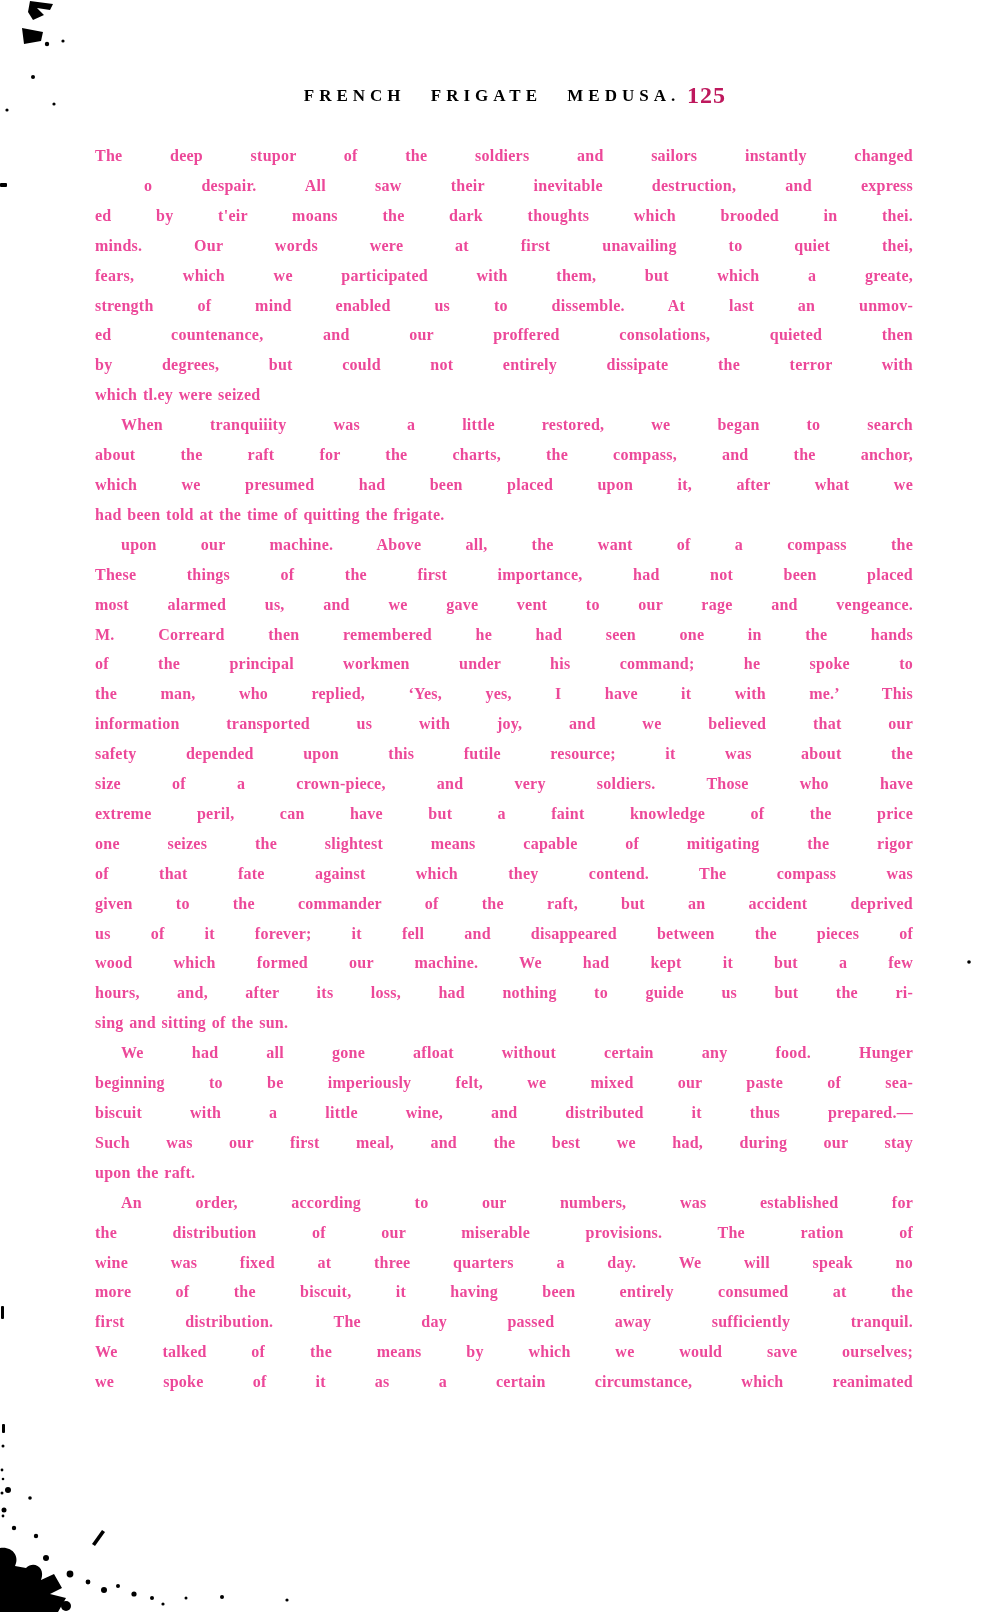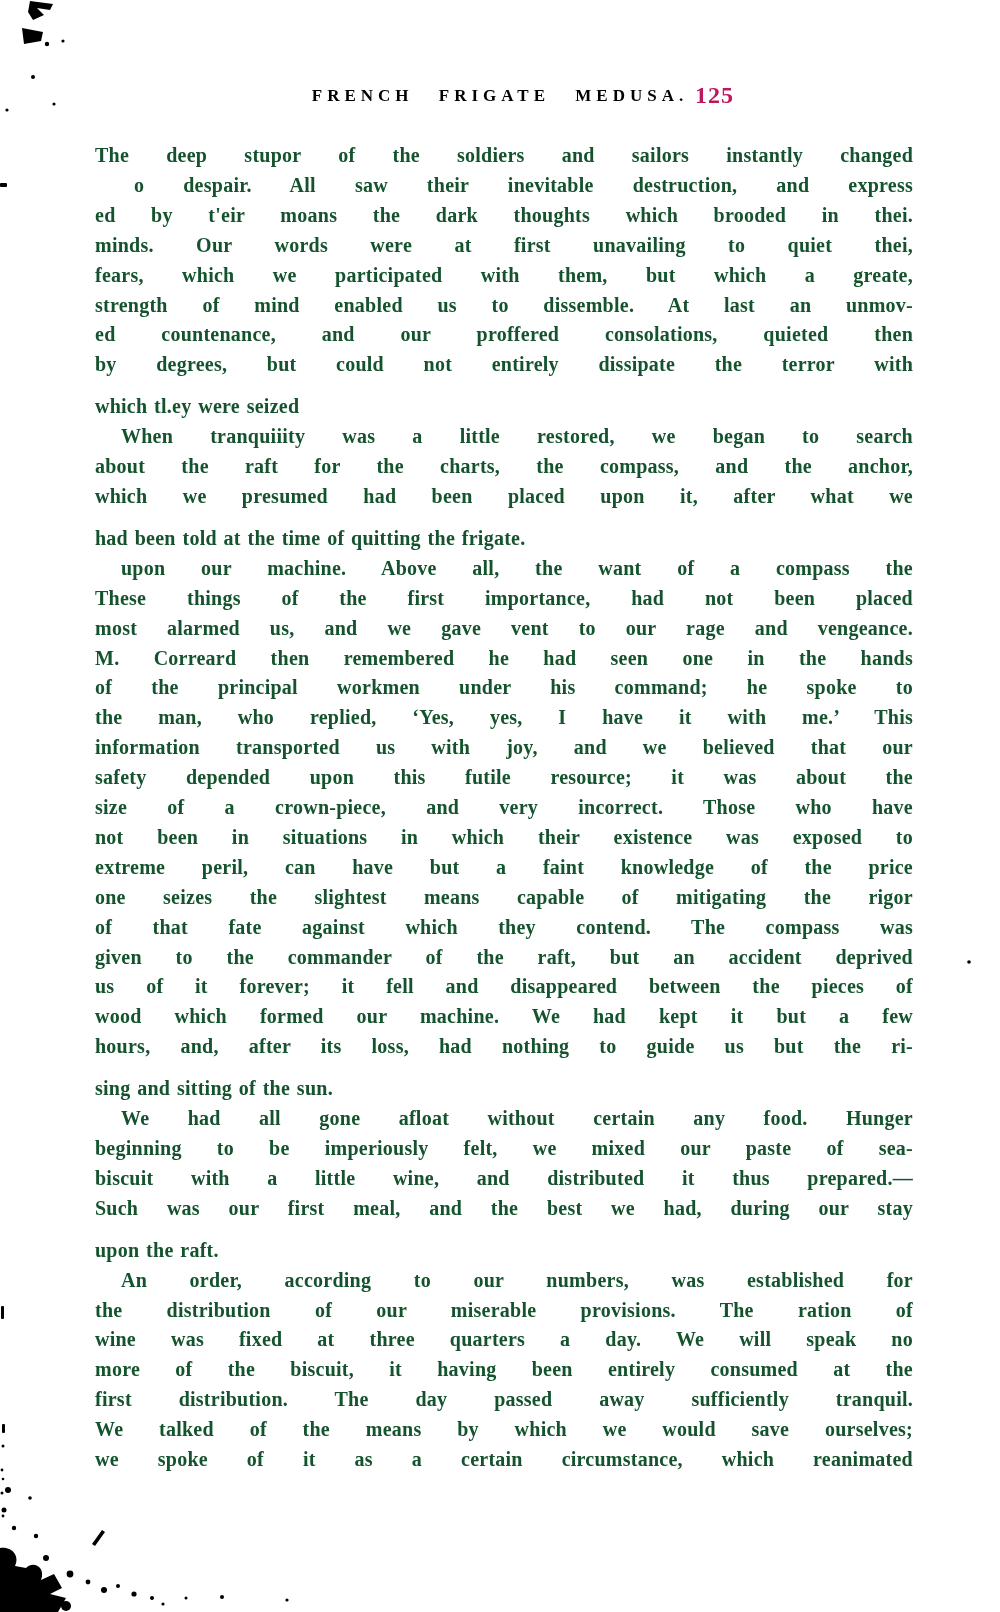--- a/index.html
+++ b/index.html
@@ -13,21 +13,21 @@
   }
   .page {
     position: absolute;
     inset: 0;
     background: #ffffff;
     color: #000000;
   }
   .running-header {
     position: absolute;
     top: 86px;
-    left: 12px;
+    left: 4px;
     width: 844px;
     height: 30px;
   }
   .header-title {
     position: absolute;
     left: 0;
     width: 1000px;
     text-align: center;
     transform: translateX(-12px);
     font-size: 17px;
@@ -47,31 +47,31 @@
     filter: blur(0.2px);
   }
   .page-body {
     position: absolute;
     left: 95px;
     top: 141px;
     width: 818px;
   }
   .para { margin: 0; padding: 0; }
   .line {
-    font-size: 20px;
+    font-size: 16px;
     line-height: 29.9px;
     font-weight: bold;
     letter-spacing: 0.25px;
     word-spacing: 1.5px;
-    color: #14532d;
+    color: #ec4899;
     text-align: justify;
     text-align-last: justify;
     white-space: normal;
   }
-  .line.flush { text-align-last: left; margin-top: 12px; }
+  .line.flush { text-align-last: left; }
   .para.indent .line:first-child { text-indent: 26px; }
   .artifacts {
     position: absolute;
     inset: 0;
     pointer-events: none;
   }
 </style>
 </head>
 <body>
 
@@ -102,22 +102,21 @@
       </div>
       <div class="para indent">
         <div class="line">upon our machine. Above all, the want of a compass the</div>
         <div class="line">These things of the first importance, had not been placed</div>
         <div class="line">most alarmed us, and we gave vent to our rage and vengeance.</div>
         <div class="line">M. Correard then remembered he had seen one in the hands</div>
         <div class="line">of the principal workmen under his command; he spoke to</div>
         <div class="line">the man, who replied, ‘Yes, yes, I have it with me.’ This</div>
         <div class="line">information transported us with joy, and we believed that our</div>
         <div class="line">safety depended upon this futile resource; it was about the</div>
-        <div class="line">size of a crown-piece, and very incorrect. Those who have</div>
-        <div class="line">not been in situations in which their existence was exposed to</div>
+        <div class="line">size of a crown-piece, and very soldiers. Those who have</div>
         <div class="line">extreme peril, can have but a faint knowledge of the price</div>
         <div class="line">one seizes the slightest means capable of mitigating the rigor</div>
         <div class="line">of that fate against which they contend. The compass was</div>
         <div class="line">given to the commander of the raft, but an accident deprived</div>
         <div class="line">us of it forever; it fell and disappeared between the pieces of</div>
         <div class="line">wood which formed our machine. We had kept it but a few</div>
         <div class="line">hours, and, after its loss, had nothing to guide us but the ri-</div>
         <div class="line flush">sing and sitting of the sun.</div>
       </div>
       <div class="para indent">

